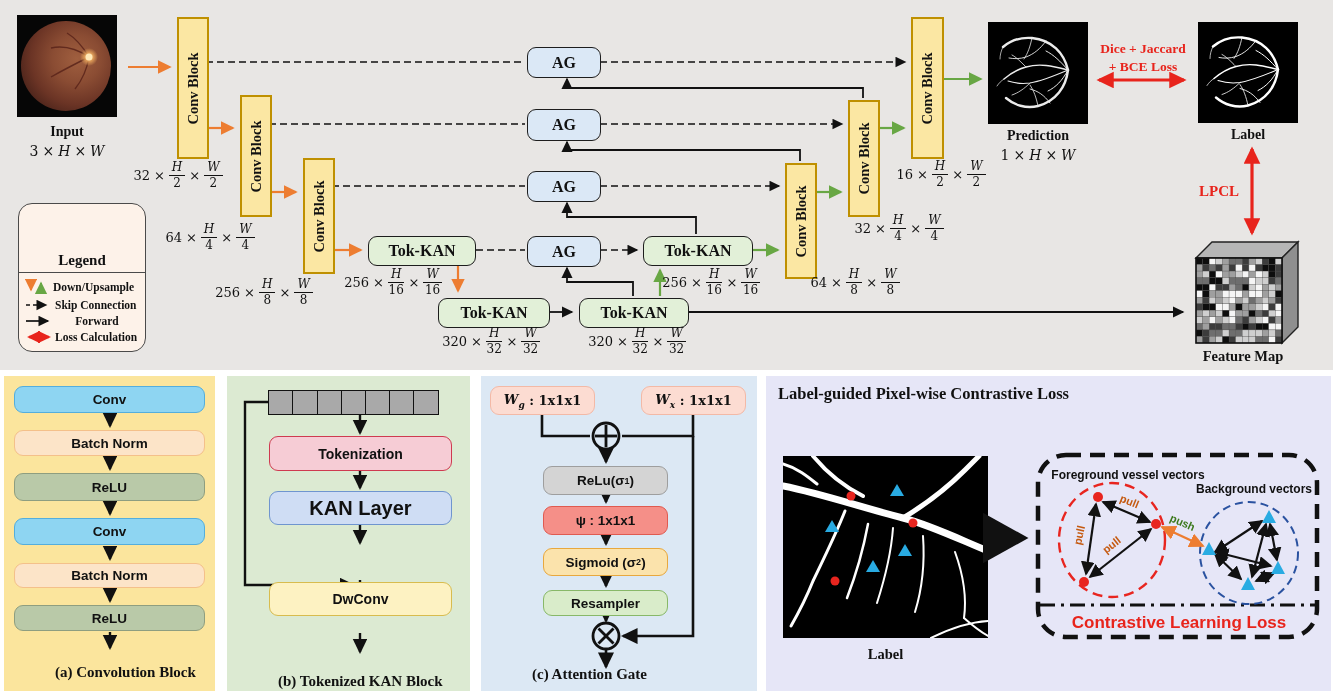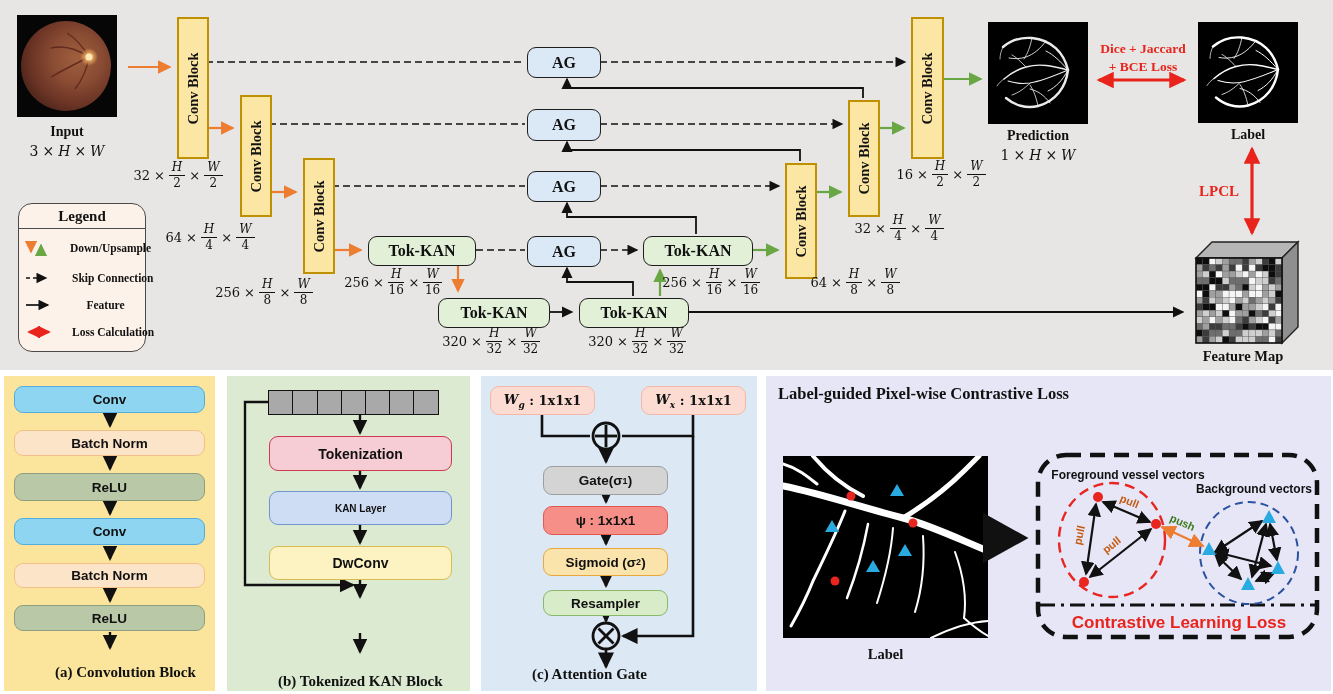--- a/index.html
+++ b/index.html
@@ -19,38 +19,38 @@
        font-family:"DejaVu Serif",serif;font-size:13px;}
   .dim .frac{display:inline-flex;flex-direction:column;align-items:center;line-height:1.05;font-size:12px;}
   .dim .frac .fn{border-bottom:1.2px solid #111;padding:0 3px 1px;}
   .dim .frac .fd{padding-top:1px;}
   .caption{position:absolute;font-weight:bold;font-size:14px;text-align:center;}
   .mathcap{position:absolute;font-family:"DejaVu Serif",serif;font-size:14px;text-align:center;display:flex;justify-content:center;gap:4px;}
   .imgframe{position:absolute;background:#000;}
   .redtext{color:#E8241C;font-weight:bold;}
   .legend{position:absolute;left:18px;top:203px;width:128px;height:149px;background:#FDF2E9;
           border:1.6px solid #4a4a4a;border-radius:14px;box-sizing:border-box;display:flex;flex-direction:column;}
-  .legend-title{text-align:center;font-weight:bold;font-size:15px;padding:4px 0 3px;border-bottom:1.4px solid #4a4a4a;}
+  .legend-title{text-align:center;font-weight:bold;font-size:15px;padding:4px 0 3px;border-bottom:1.4px solid #4a4a4a;margin-top:44px;}
   .legend-items{flex:1;display:flex;flex-direction:column;justify-content:space-around;padding:3px 6px 6px;}
-  .legend-item{display:flex;align-items:center;gap:19px;font-weight:bold;font-size:11.5px;white-space:nowrap;}
+  .legend-item{display:flex;align-items:center;gap:2px;font-weight:bold;font-size:11.5px;white-space:nowrap;}
   .legend-item svg{flex:0 0 auto;}
   
   .panel{position:absolute;top:376px;height:315px;box-sizing:border-box;}
   .panel-a{left:4px;width:211px;background:#FBE59D;}
   .panel-b{left:227px;width:243px;background:#DCEAD2;}
   .panel-c{left:481px;width:276px;background:#DCE8F4;}
   .panel-d{left:766px;width:565px;background:#E6E6F7;}
   .pbox{position:absolute;box-sizing:border-box;border-radius:9px;display:flex;align-items:center;justify-content:center;
         font-family:"Liberation Sans",sans-serif;font-weight:bold;font-size:13.5px;border:1.6px solid #888;}
   .la-conv{background:#8ED5F2;border-color:#54AEDD;}
   .la-bn{background:#FCE4C8;border-color:#F4C08A;}
   .la-relu{background:#B9C9A8;border-color:#8E9E80;}
   .lb-tok{background:#F6CCD5;border-color:#CF3A50;}
   .lb-kan{background:#CFDDF4;border-color:#6F95CF;}
-  .lb-dw{background:#FDF2C2;border-color:#D8BC4E;}
+  .lb-dw{background:#FDF2C2;border-color:#D8BC4E;margin-top:36px;}
   .lb-ln{background:#C3D2DA;border-color:#7F98A6;}
   .lc-w{background:#FCDCD2;border-color:#F3B9A6;font-family:"DejaVu Serif",serif;font-size:13px;}
   .lc-relu{background:#D4D4D4;border-color:#9E9E9E;}
   .lc-psi{background:#F58F88;border-color:#E05A50;}
   .lc-sig{background:#FBE3AC;border-color:#E8A83E;}
   .lc-res{background:#D9ECCA;border-color:#88B868;}
   .token-row{position:absolute;display:flex;}
   .token-cell{width:26px;height:25px;background:#A9A9A9;border:1.8px solid #111;box-sizing:border-box;margin-left:-1.8px;}
   .pcaption{position:absolute;font-weight:bold;font-size:15px;font-family:"Liberation Serif",serif;margin-left:43px;}
   .pd-title{position:absolute;left:12px;top:8px;font-weight:bold;font-size:16.5px;}
@@ -560,21 +560,21 @@
         <div class="legend-item">
           <svg width="28" height="12">
             <line x1="1" y1="6" x2="21" y2="6" stroke="#111" stroke-width="1.7" stroke-dasharray="4 3" marker-end="url(#mB)"></line>
           </svg>
             <span>Skip Connection</span>
           </div>
         <div class="legend-item">
           <svg width="28" height="12">
             <line x1="1" y1="6" x2="23" y2="6" stroke="#111" stroke-width="1.7" marker-end="url(#mB)"></line>
           </svg>
-            <span style="flex:1;text-align:center">Feature</span>
+            <span style="flex:1;text-align:center">Forward</span>
           </div>
         <div class="legend-item">
           <svg width="28" height="12">
             <line x1="4" y1="6" x2="24" y2="6" stroke="#E8241C" stroke-width="2.4" marker-start="url(#mR)" marker-end="url(#mR)"></line>
           </svg>
             <span>Loss Calculation</span>
           </div>
       </div>
     </div>
   </div>
@@ -613,21 +613,21 @@
     <div class="token-row" style="left:43px;top:14px" id="token-row">
         <div class="token-cell"></div>
         <div class="token-cell"></div>
         <div class="token-cell"></div>
         <div class="token-cell"></div>
         <div class="token-cell"></div>
         <div class="token-cell"></div>
         <div class="token-cell"></div>
       </div>
     <div class="pbox lb-tok" style="left:42px;top:60px;width:183px;height:35px;font-size:14px">Tokenization</div>
-    <div class="pbox lb-kan" style="left:42px;top:115px;width:183px;height:34px;font-size:10px">KAN Layer</div>
+    <div class="pbox lb-kan" style="left:42px;top:115px;width:183px;height:34px;font-size:20px">KAN Layer</div>
     <div class="pbox lb-dw" style="left:42px;top:170px;width:183px;height:34px;font-size:14px">DwConv</div>
     <div class="pcaption" style="left:8px;top:297px">(b) Tokenized KAN Block</div>
   </div>
 
   <div class="panel panel-c">
     <svg class="abs" style="left:0;top:0" width="276" height="315">
       <g stroke="#111" stroke-width="2.6" fill="none">
         <polyline points="61,39 61,60 109,60"></polyline>
         <polyline points="212,39 212,60 141,60"></polyline>
         <polyline points="212,60 212,260 142,260" marker-end="url(#mB)"></polyline>
@@ -651,21 +651,21 @@
     </svg>
     <div class="pbox lc-w" style="left:9px;top:10px;width:105px;height:29px">
       <i><span>W</span><sub>g</sub></i>
         <b>&nbsp;<span>: 1x1x1</span></b>
       </div>
     <div class="pbox lc-w" style="left:160px;top:10px;width:105px;height:29px">
       <i><span>W</span><sub>x</sub></i>
         <b>&nbsp;<span>: 1x1x1</span></b>
       </div>
     <div class="pbox lc-relu" style="left:62px;top:90px;width:125px;height:29px">
-      <span>Gate(σ</span>
+      <span>ReLu(σ</span>
         <sub>1</sub>
         <span>)</span>
       </div>
     <div class="pbox lc-psi" style="left:62px;top:130px;width:125px;height:29px">ψ : 1x1x1</div>
     <div class="pbox lc-sig" style="left:62px;top:172px;width:125px;height:28px">
       <span>Sigmoid (σ</span>
         <sub>2</sub>
         <span>)</span>
       </div>
     <div class="pbox lc-res" style="left:62px;top:214px;width:125px;height:26px">Resampler</div>

